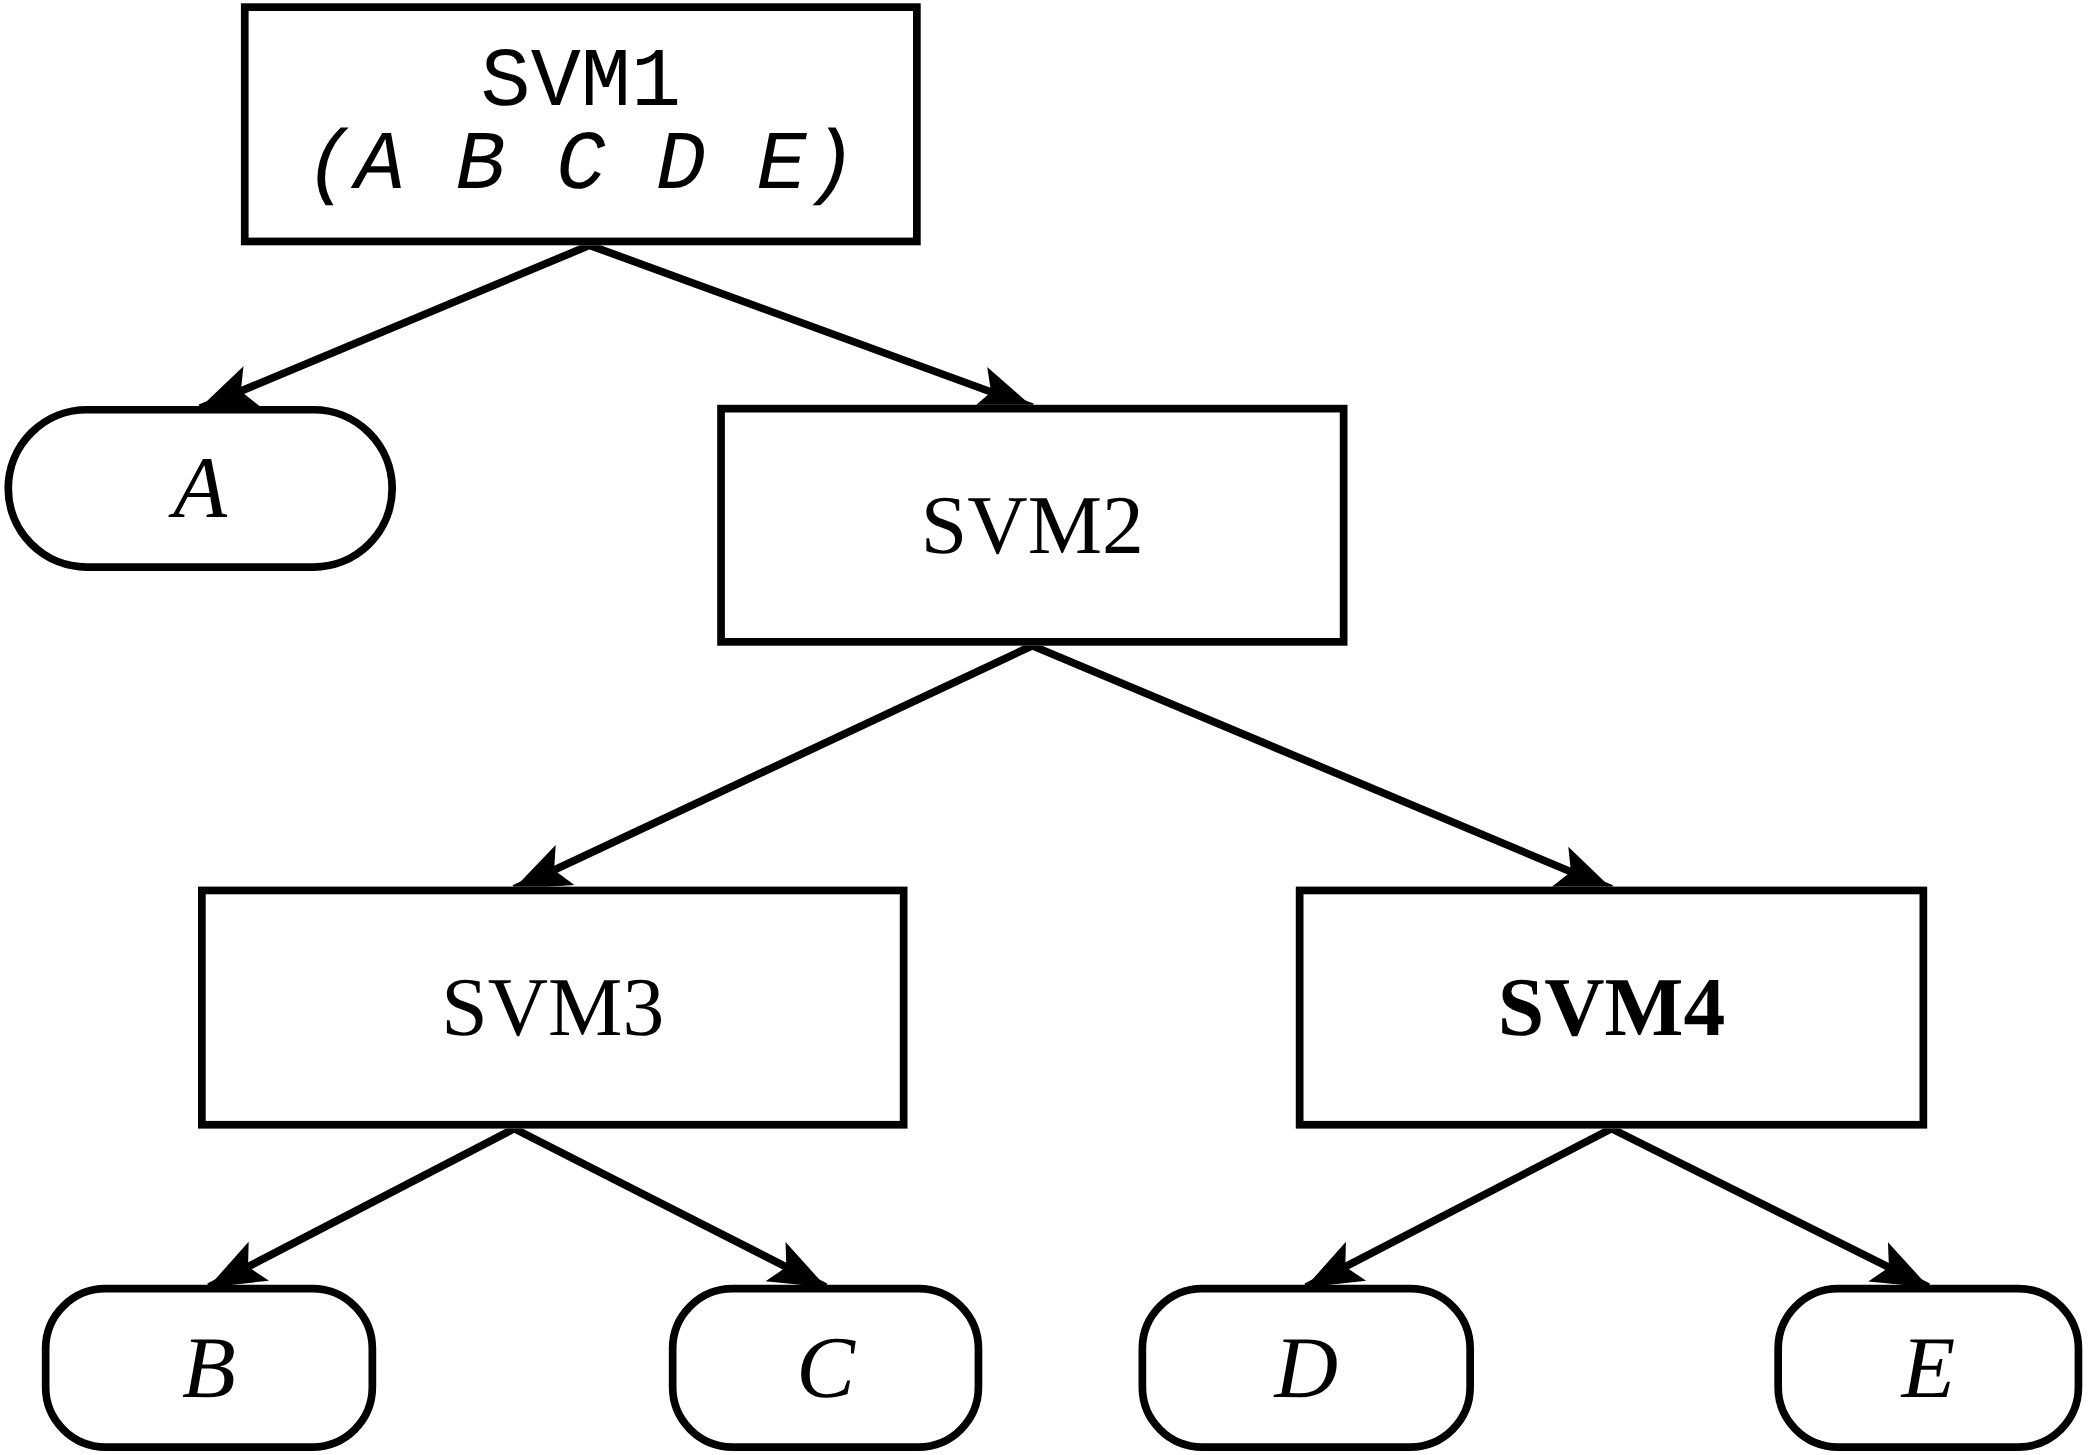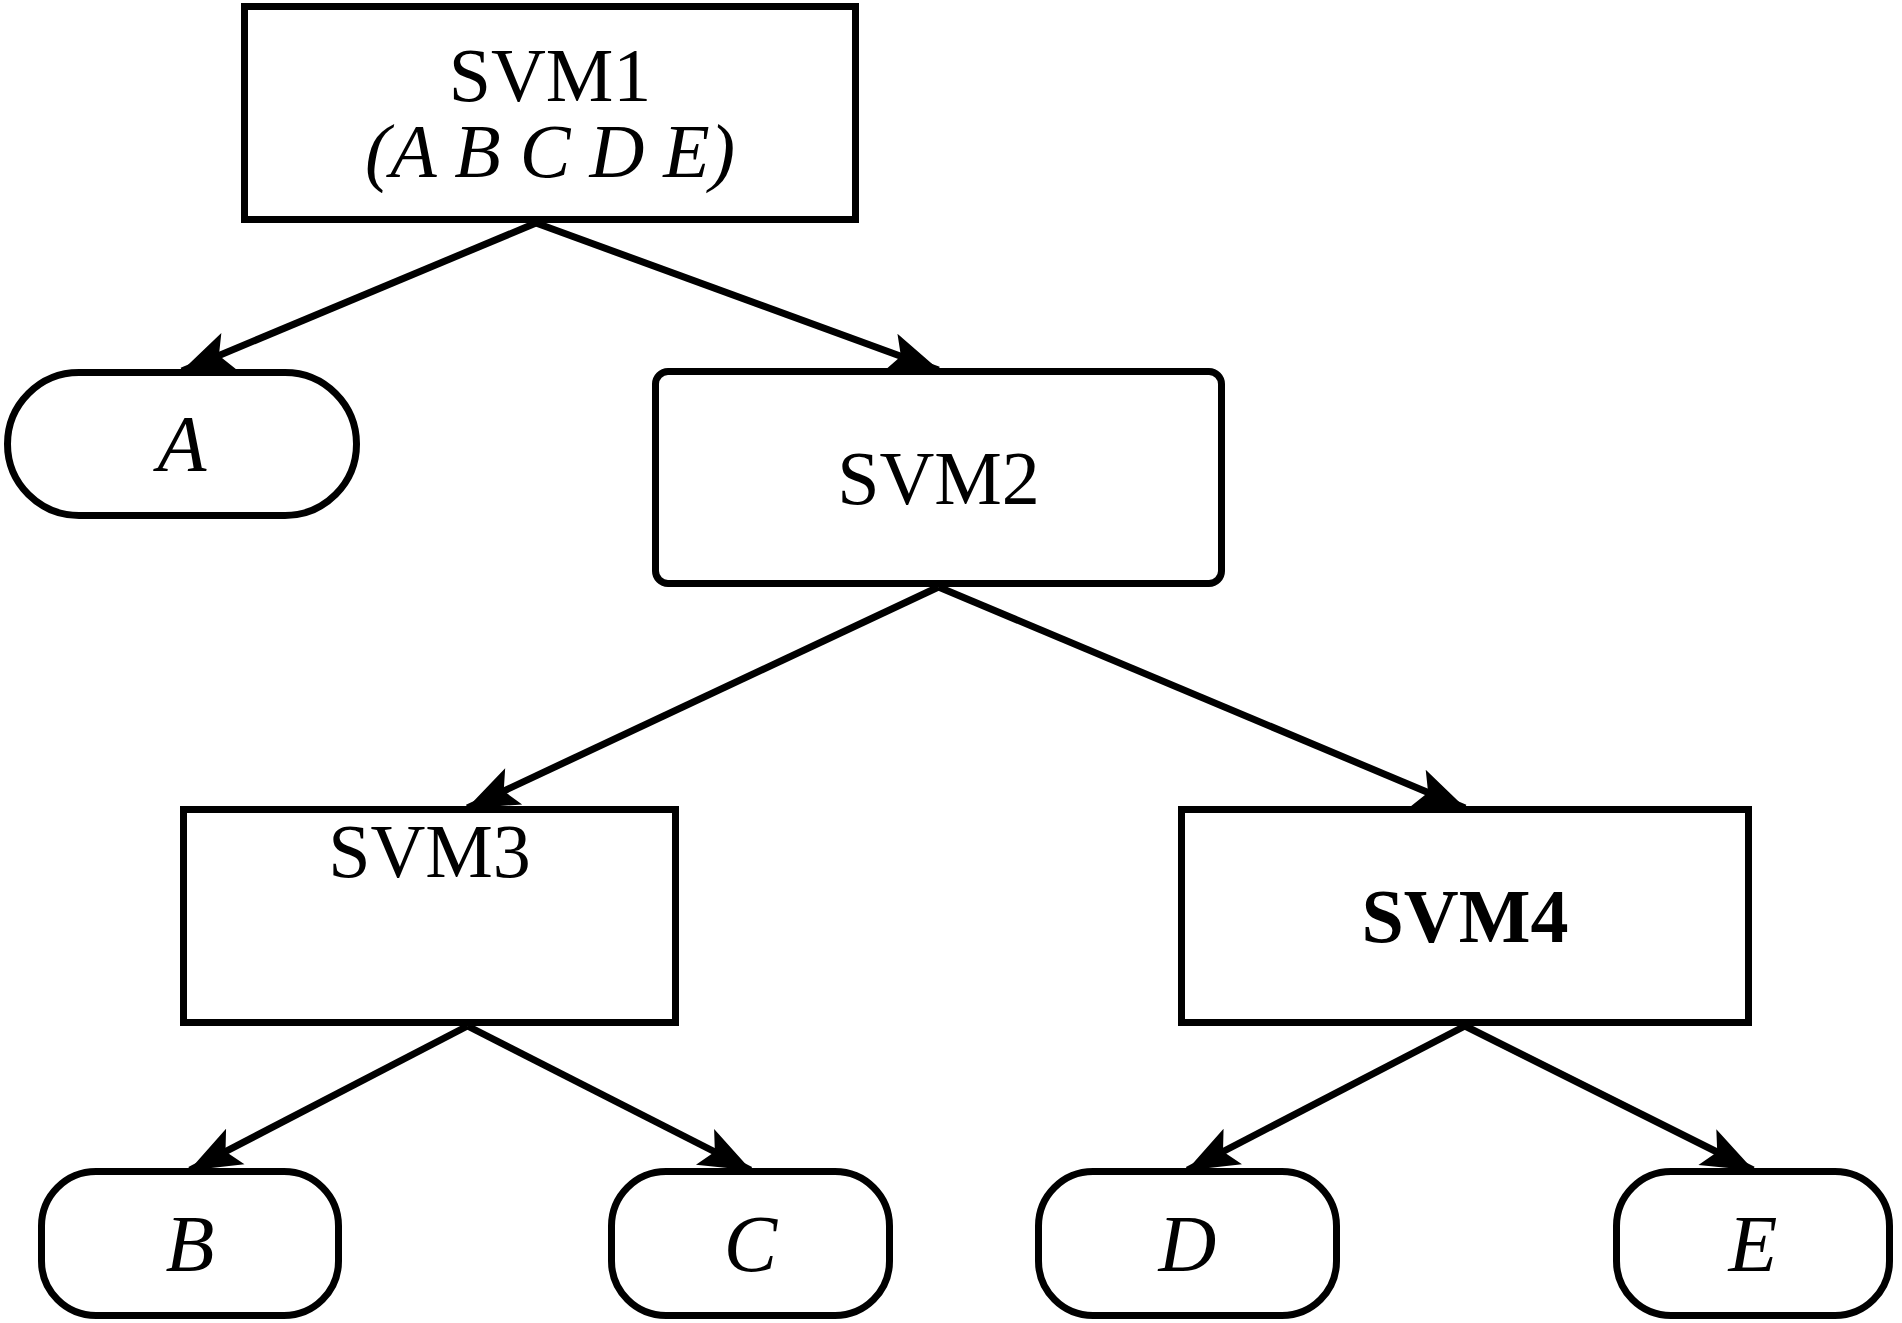--- a/index.html
+++ b/index.html
@@ -65,34 +65,34 @@
         <line x1="536" y1="223" x2="938.5" y2="370" stroke="#000000" stroke-width="7" marker-end="url(#arrowhead)"></line>
         <line x1="938.5" y1="587" x2="467.5" y2="808" stroke="#000000" stroke-width="7" marker-end="url(#arrowhead)"></line>
         <line x1="938.5" y1="587" x2="1465" y2="808" stroke="#000000" stroke-width="7" marker-end="url(#arrowhead)"></line>
         <line x1="467.5" y1="1026" x2="190" y2="1170" stroke="#000000" stroke-width="7" marker-end="url(#arrowhead)"></line>
         <line x1="467.5" y1="1026" x2="750.5" y2="1170" stroke="#000000" stroke-width="7" marker-end="url(#arrowhead)"></line>
         <line x1="1465" y1="1026" x2="1187.5" y2="1170" stroke="#000000" stroke-width="7" marker-end="url(#arrowhead)"></line>
         <line x1="1465" y1="1026" x2="1753" y2="1170" stroke="#000000" stroke-width="7" marker-end="url(#arrowhead)"></line>
       </g>
   </svg>
 
-  <div class="node shape-rect" style="left: 241px; top: 3px; width: 618px; height: 220px;">
+  <div class="node shape-rect" style="left: 219px; top: 3px; width: 618px; height: 220px; font-family: Liberation Mono, monospace;">
     <div class="node-line1">SVM1</div>
     <div class="node-line2">(A B C D E)</div>
   </div>
 
   <div class="node leaf shape-stadium" style="left: 4px; top: 369px; width: 356px; height: 150px;">
     <div class="node-line1">A</div>
   </div>
 
-  <div class="node shape-rect" style="left: 652px; top: 368px; width: 573px; height: 219px; border-radius: 16px;">
+  <div class="node shape-rect" style="left: 652px; top: 368px; width: 573px; height: 219px;">
     <div class="node-line1">SVM2</div>
   </div>
 
-  <div class="node shape-rect" style="left: 180px; top: 806px; width: 499px; height: 220px; justify-content: space-between;">
+  <div class="node shape-rect" style="left: 180px; top: 806px; width: 645px; height: 220px;">
     <div class="node-line1">SVM3</div>
   </div>
 
   <div class="node shape-rect" style="left: 1178px; top: 806px; width: 574px; height: 220px; font-weight: bold;">
     <div class="node-line1">SVM4</div>
   </div>
 
   <div class="node leaf shape-rounded" style="left: 38px; top: 1168px; width: 304px; height: 151px;">
     <div class="node-line1">B</div>
   </div>

